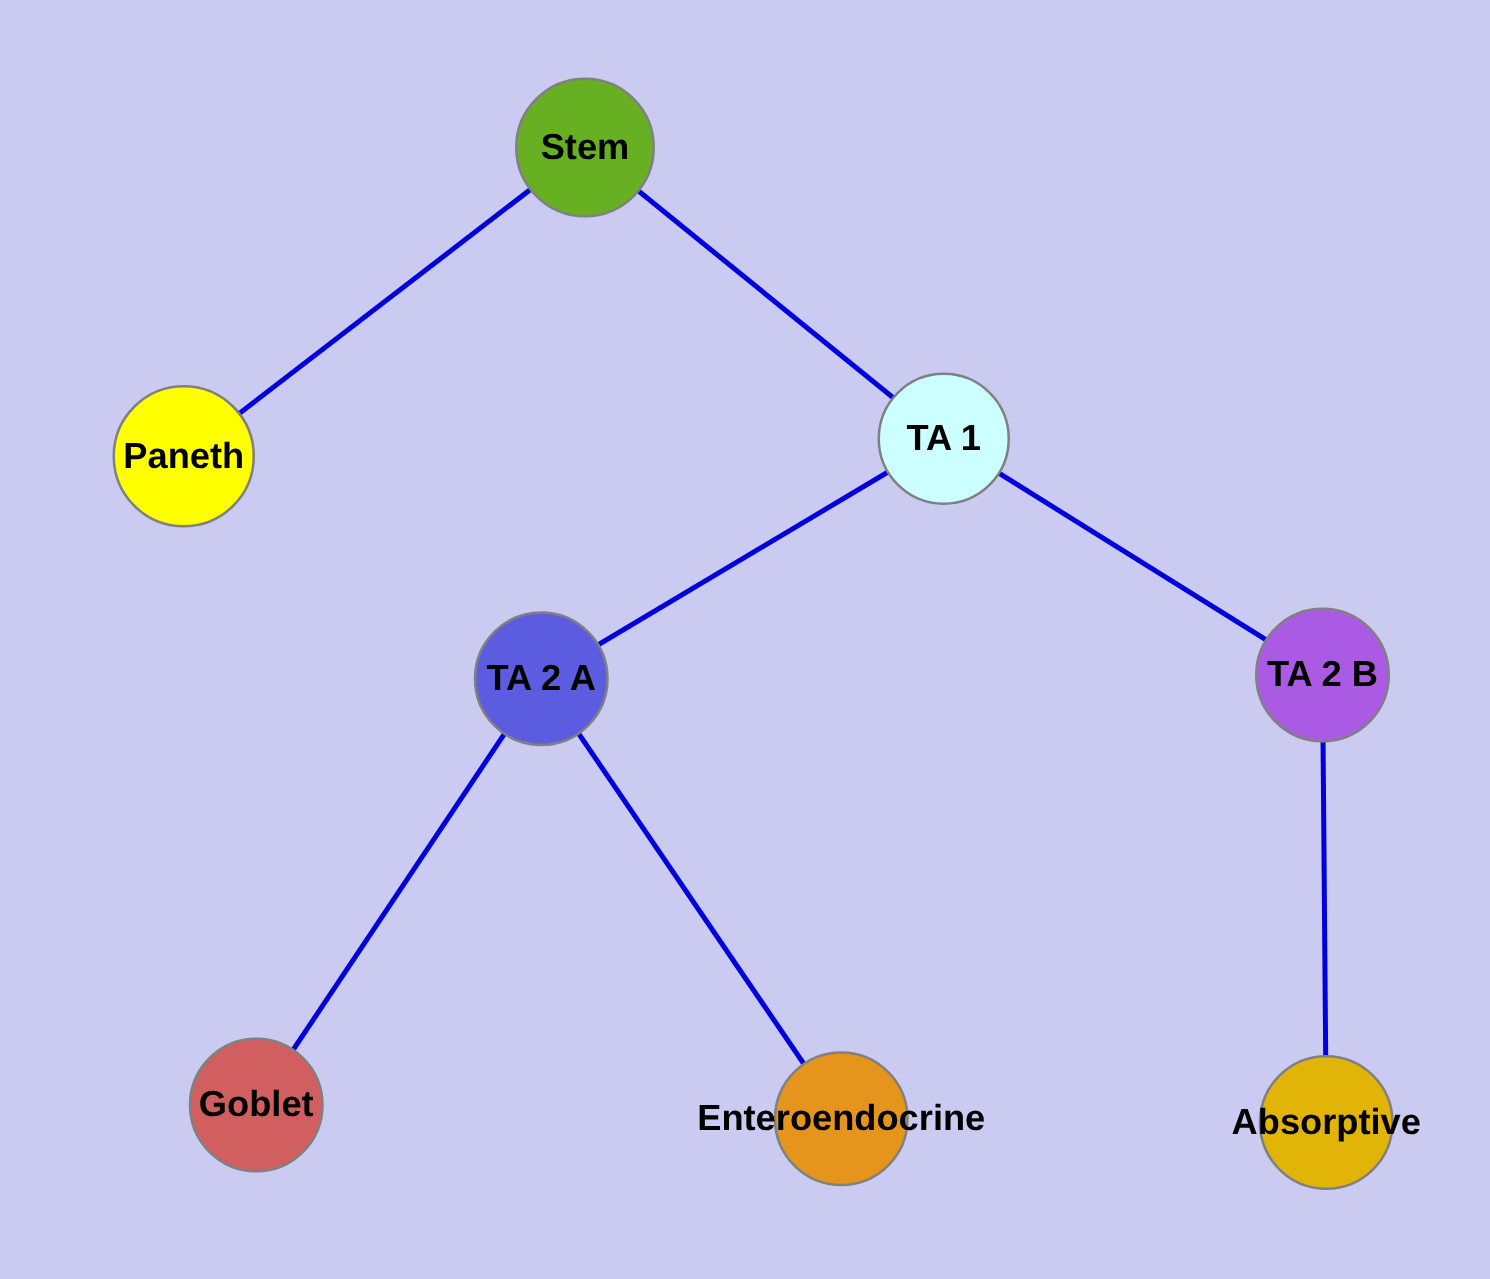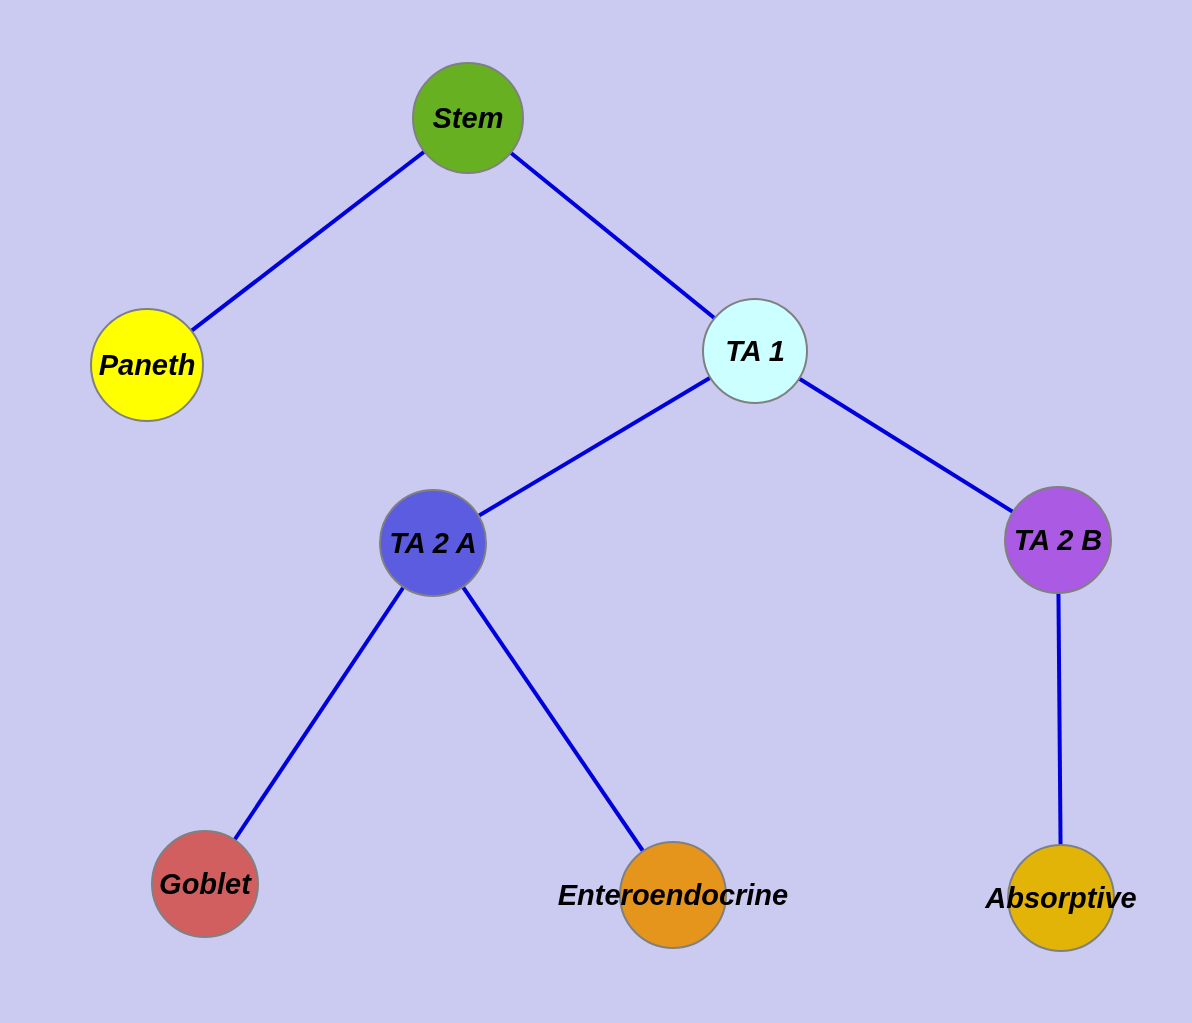--- a/index.html
+++ b/index.html
@@ -8,21 +8,20 @@
   }
   body {
     width: 1192px;
     height: 1023px;
     overflow: hidden;
     font-family: "Liberation Sans", sans-serif;
   }
   #diagram-root {
     width: 1008px;
     height: 1023px;
-    font-style: italic;
   }
   svg {
     display: block;
   }
   .node-label {
     font-family: "Liberation Sans", "DejaVu Sans", sans-serif;
     font-weight: bold;
     font-size: 29px;
     fill: #000000;
     text-anchor: middle;

